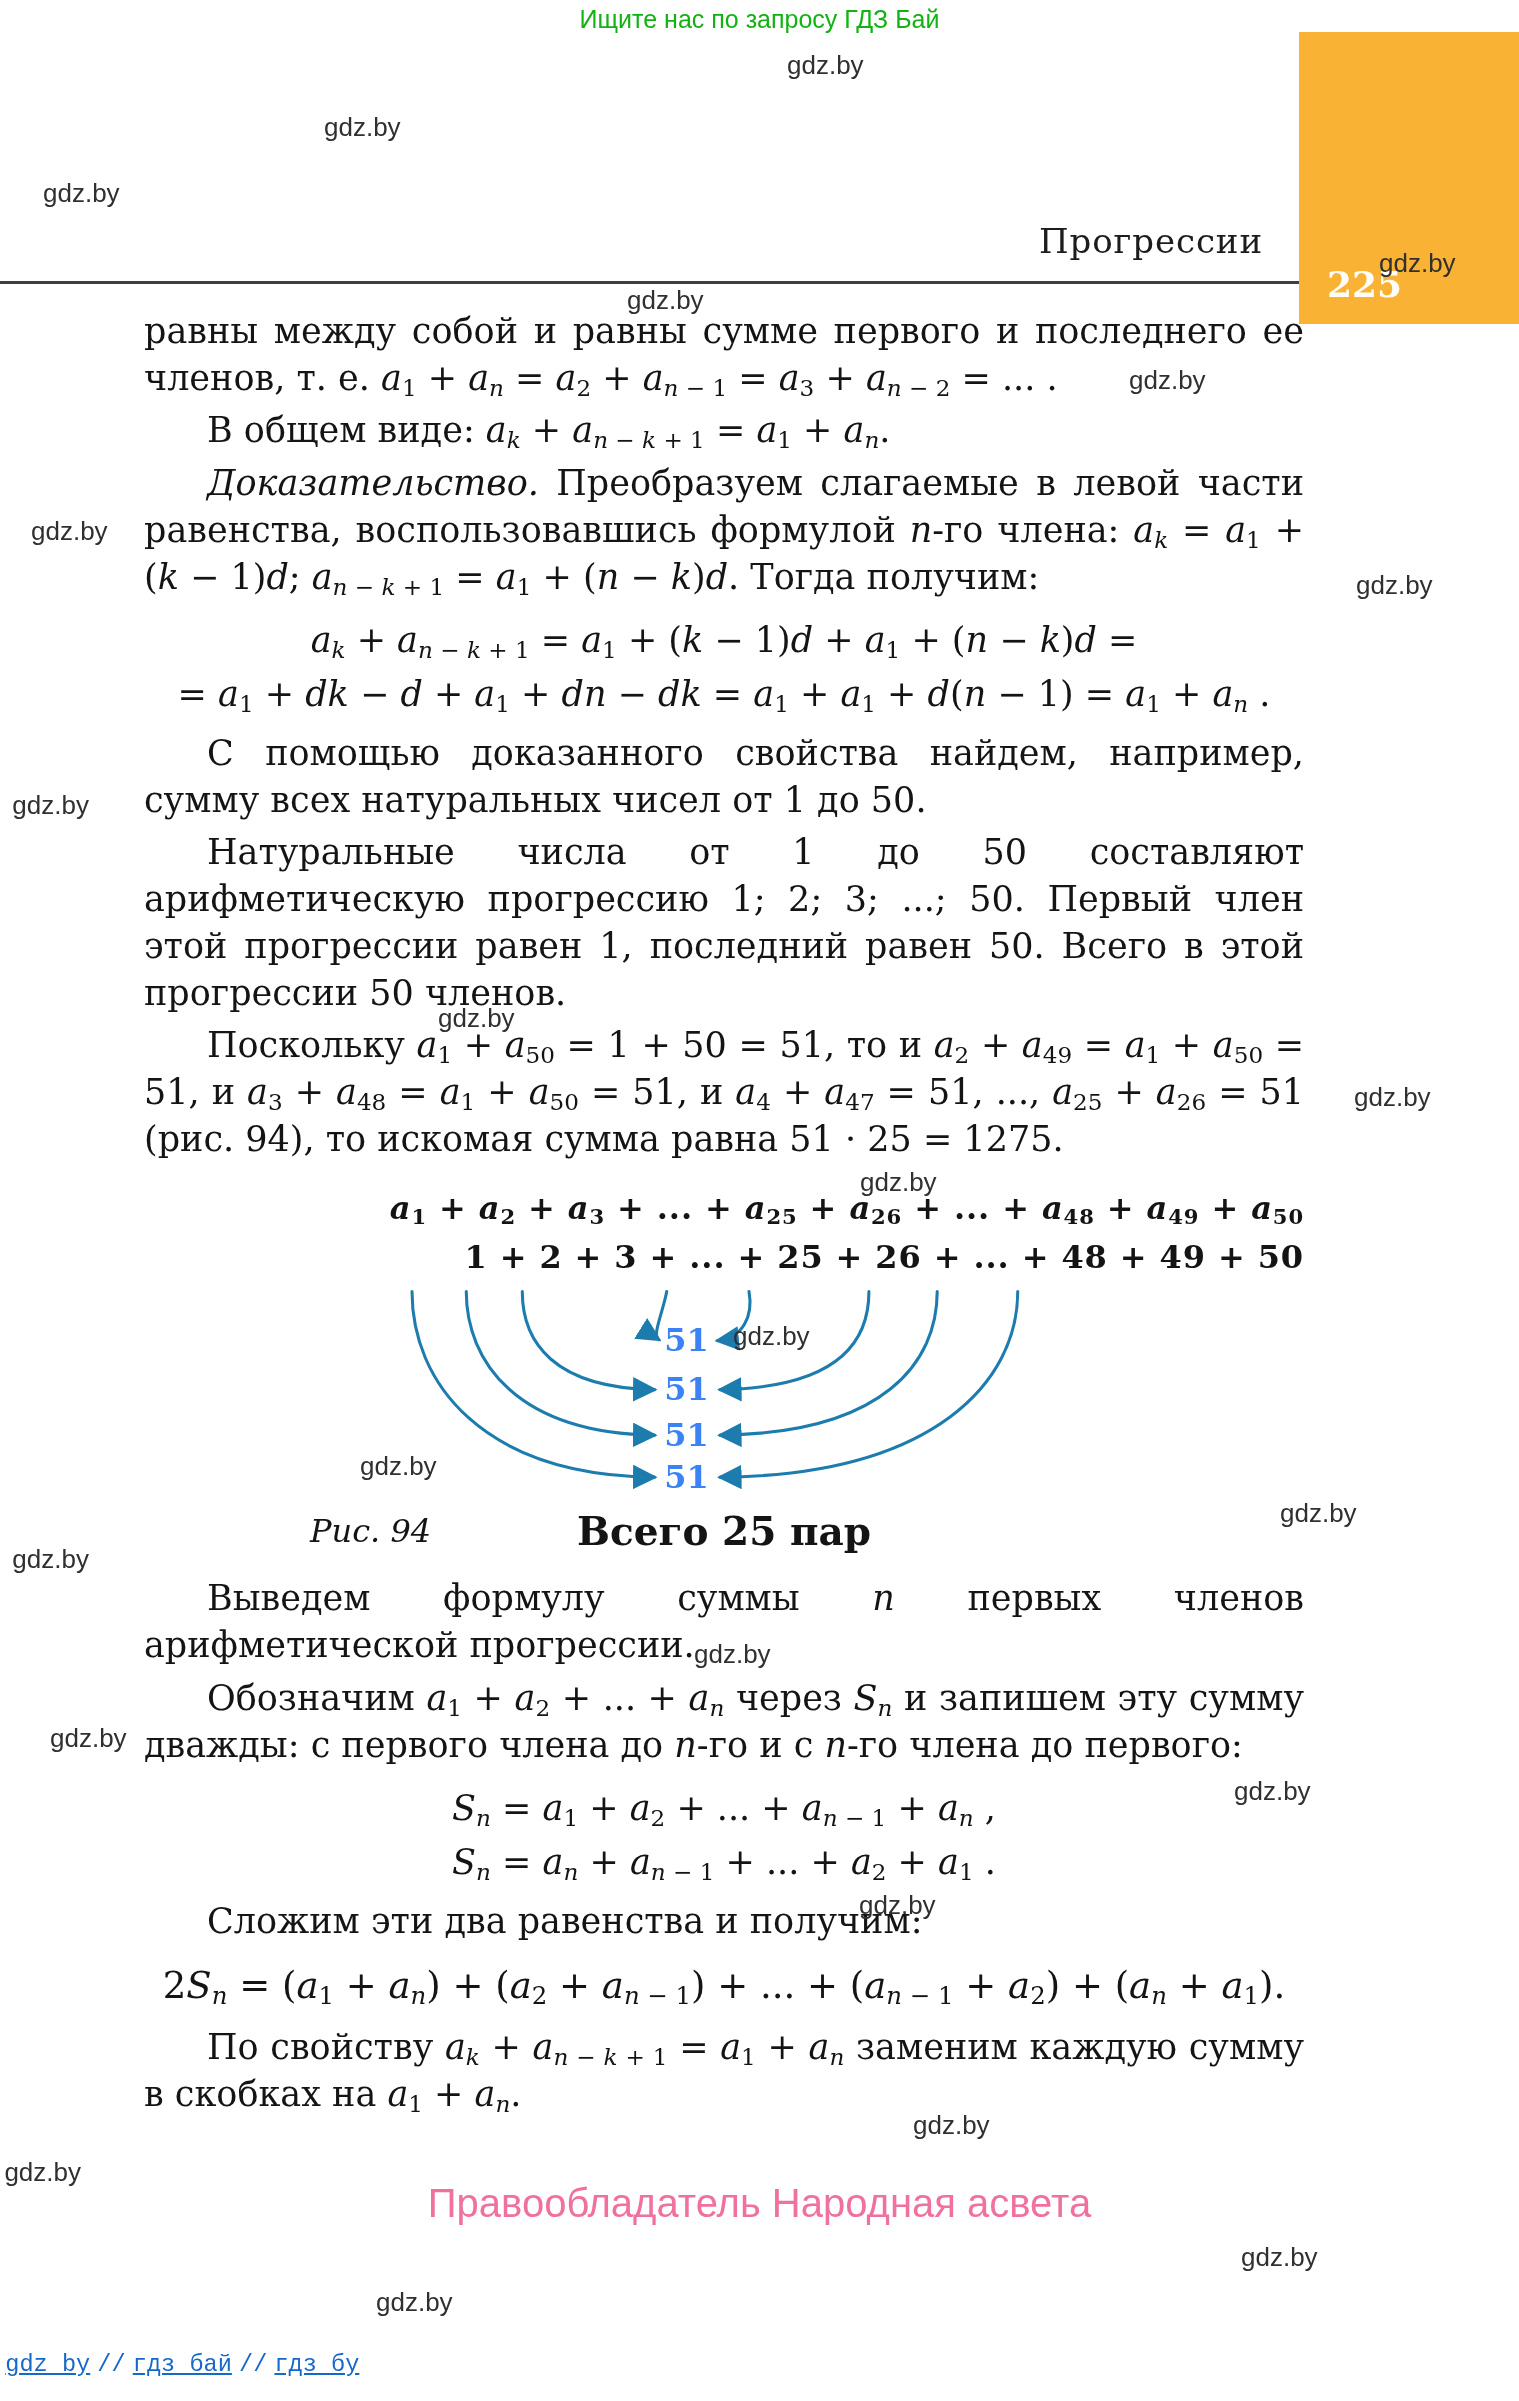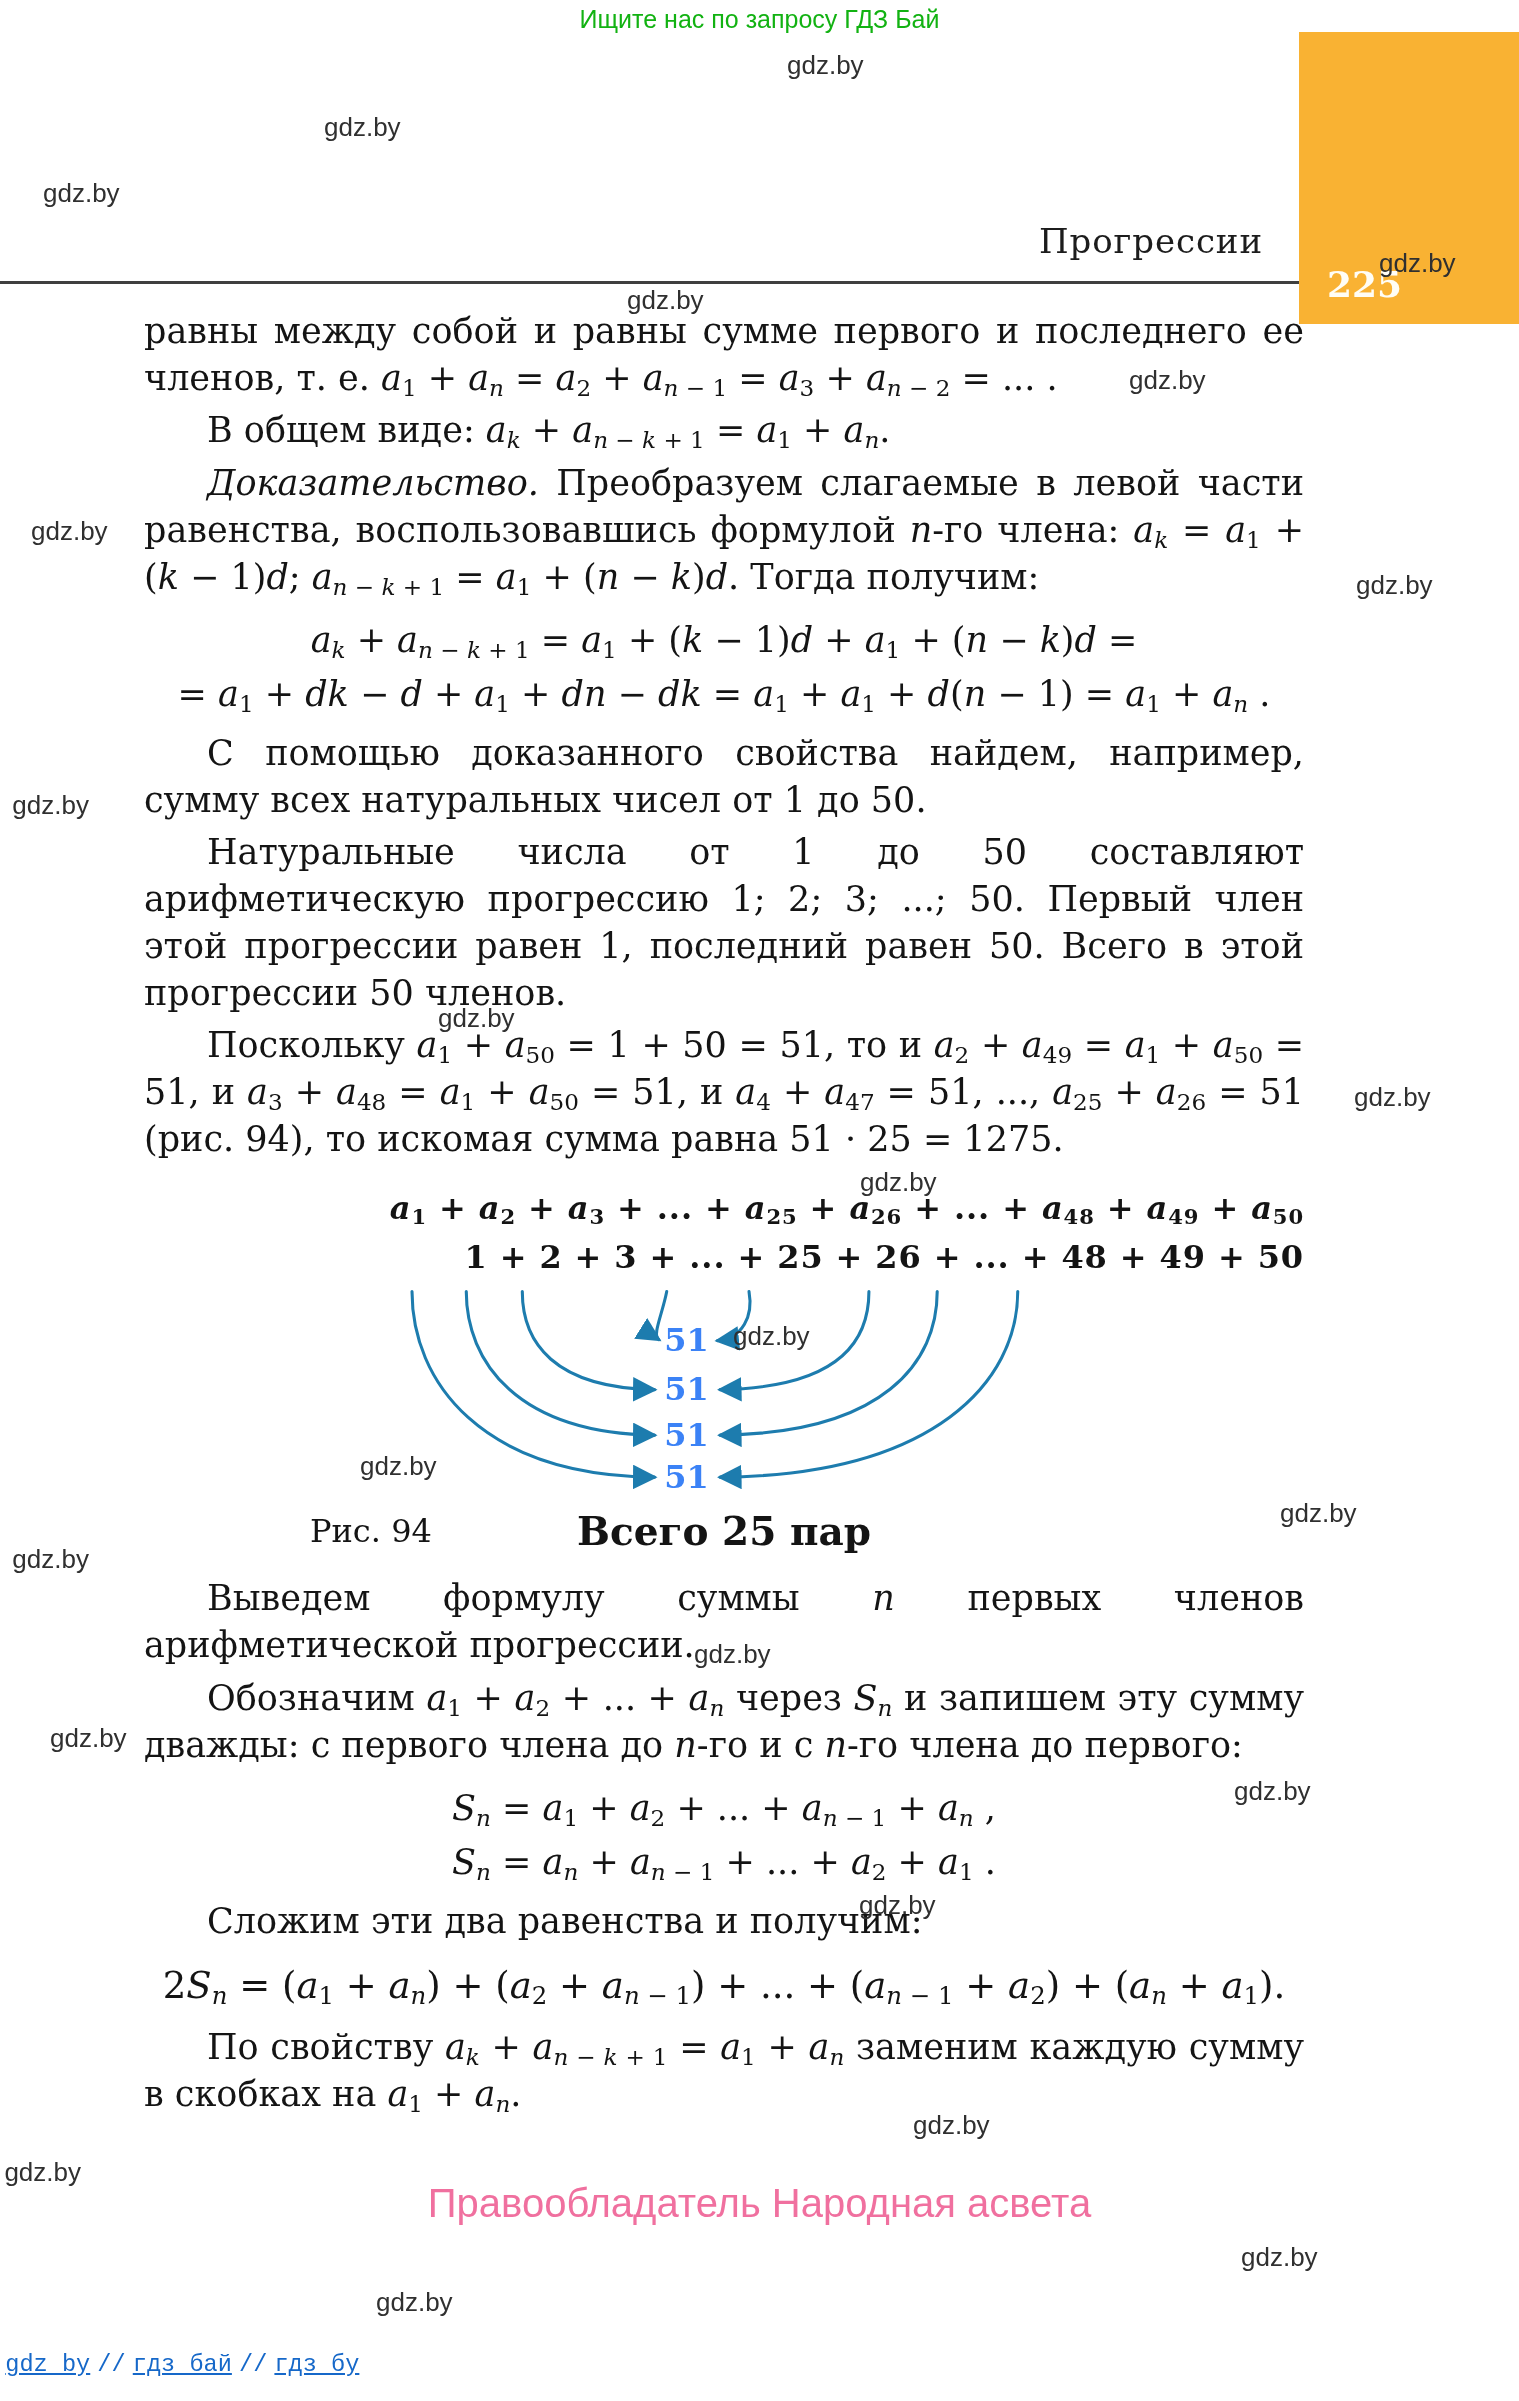--- a/index.html
+++ b/index.html
@@ -53,21 +53,21 @@
     font-size:32px; line-height:49px; letter-spacing:0.9px;
   }
   .fig-numbers { }
   .arrows-wrap { position:relative; width:639px; height:219px; margin:5.3px auto 0; }
   .arrows-svg { position:absolute; left:0; top:0; }
   .pair-sum {
     position:absolute; left:282px; transform:translateX(-50%);
     font-weight:bold; font-size:32px; line-height:35px; color:#3b82f6;
   }
   .fig-caption-row { position:relative; height:44px; margin-top:1.8px; }
-  .fig-caption { position:absolute; left:166px; font-size:32px; text-indent:0; }
+  .fig-caption { position:absolute; left:166px; font-size:32px; text-indent:0;font-style:italic; }
   .fig-total { display:block; text-align:center; font-weight:bold; font-size:39px; }
 
   .copyright {
     position:absolute; top:2181px; left:0; width:100%; text-align:center;
     font-family:"Liberation Sans", sans-serif; font-size:40px; color:#f0709f;
   }
   .links {
     position:absolute; top:2351px; left:0; width:100%; 
     font-family:Liberation Mono, monospace; font-size:23.6px; color:#1668c9;
   }

